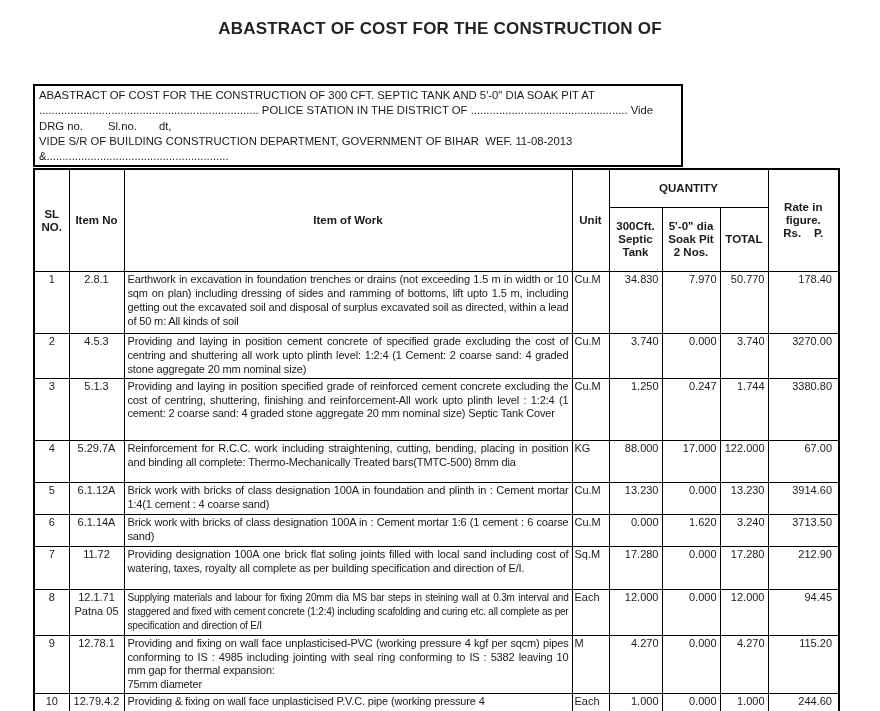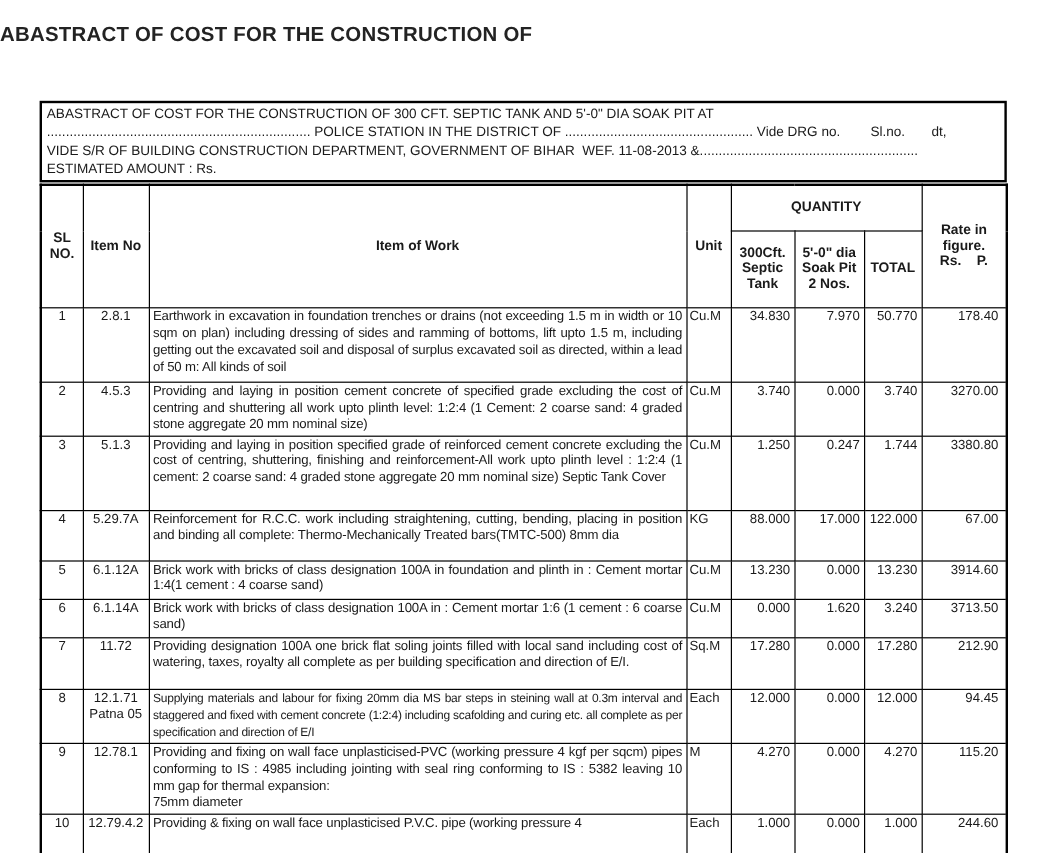--- a/index.html
+++ b/index.html
@@ -2,29 +2,29 @@
 <html><head>
 <meta charset="utf-8">
 <style>
   html, body { margin: 0; padding: 0; }
   body {
     width: 880px; height: 711px; overflow: hidden;
     background: #ffffff; color: #1a1a1a;
     font-family: "Liberation Sans", sans-serif;
   }
   .title {
-    text-align: left; font-weight: bold; font-size: 17px; color: #232323;
+    text-align: center; font-weight: bold; font-size: 17px; color: #232323;
     letter-spacing: 0.2px;
   }
   .title1 { padding-top: 19px; }
   .title2 { padding-top: 30px; }
 
   .header-box {
     box-sizing: border-box;
-    margin: 45px 0 0 33px; width: 806px;
+    margin: 45px 0 0 33px; width: 650px;
     border: 2px solid #000;
     padding: 2px 4px 1px 4px;
     font-size: 11.3px; line-height: 15.3px;
   }
   .header-box .hline { white-space: pre-wrap; }
 
   table.cost {
     border-collapse: collapse; table-layout: fixed;
     margin: 1px 0 0 33px; width: 806px;
     box-sizing: border-box;
@@ -53,21 +53,20 @@
 </head>
 <body>
 
 <div>
   <div class="title title1">ABASTRACT OF COST FOR THE CONSTRUCTION OF</div>
 
   <div class="header-box">
     <div class="hline">ABASTRACT OF COST FOR THE CONSTRUCTION OF 300 CFT. SEPTIC TANK AND 5'-0" DIA SOAK PIT AT</div>
     <div class="hline">...................................................................... POLICE STATION IN THE DISTRICT OF .................................................. Vide DRG no.        Sl.no.       dt,</div>
     <div class="hline">VIDE S/R OF BUILDING CONSTRUCTION DEPARTMENT, GOVERNMENT OF BIHAR  WEF. 11-08-2013 &amp;..........................................................</div>
-    <div class="hline">ESTIMATED AMOUNT : Rs.</div>
   </div>
 
   <table class="cost">
     <colgroup>
       <col style="width:35px">
         <col style="width:55px">
         <col style="width:448px">
         <col style="width:37px">
       <col style="width:53px">
         <col style="width:58px">

